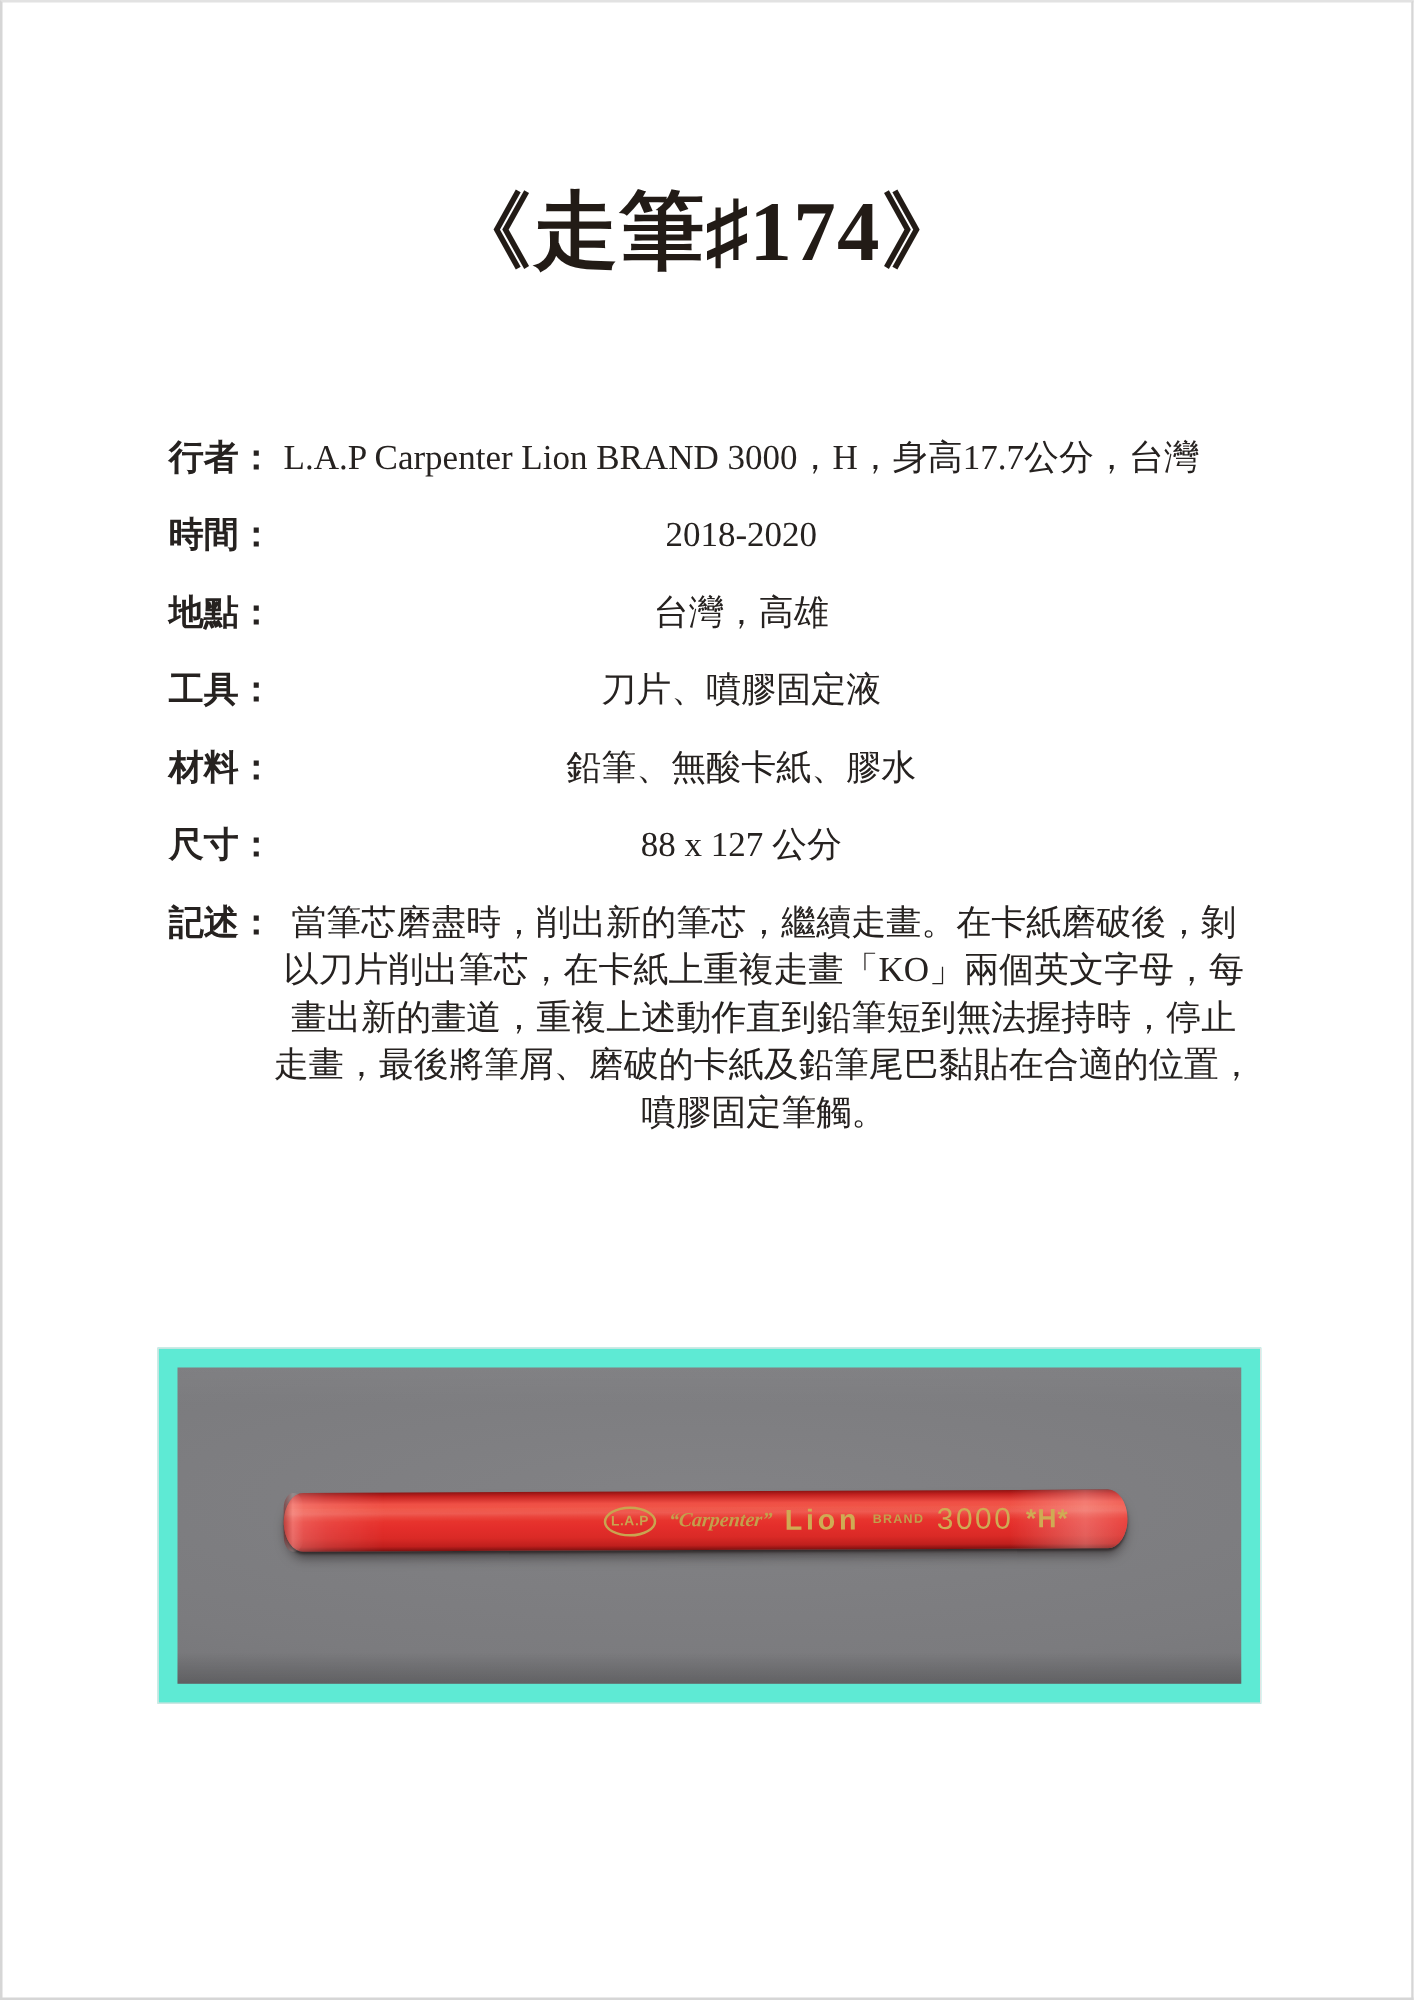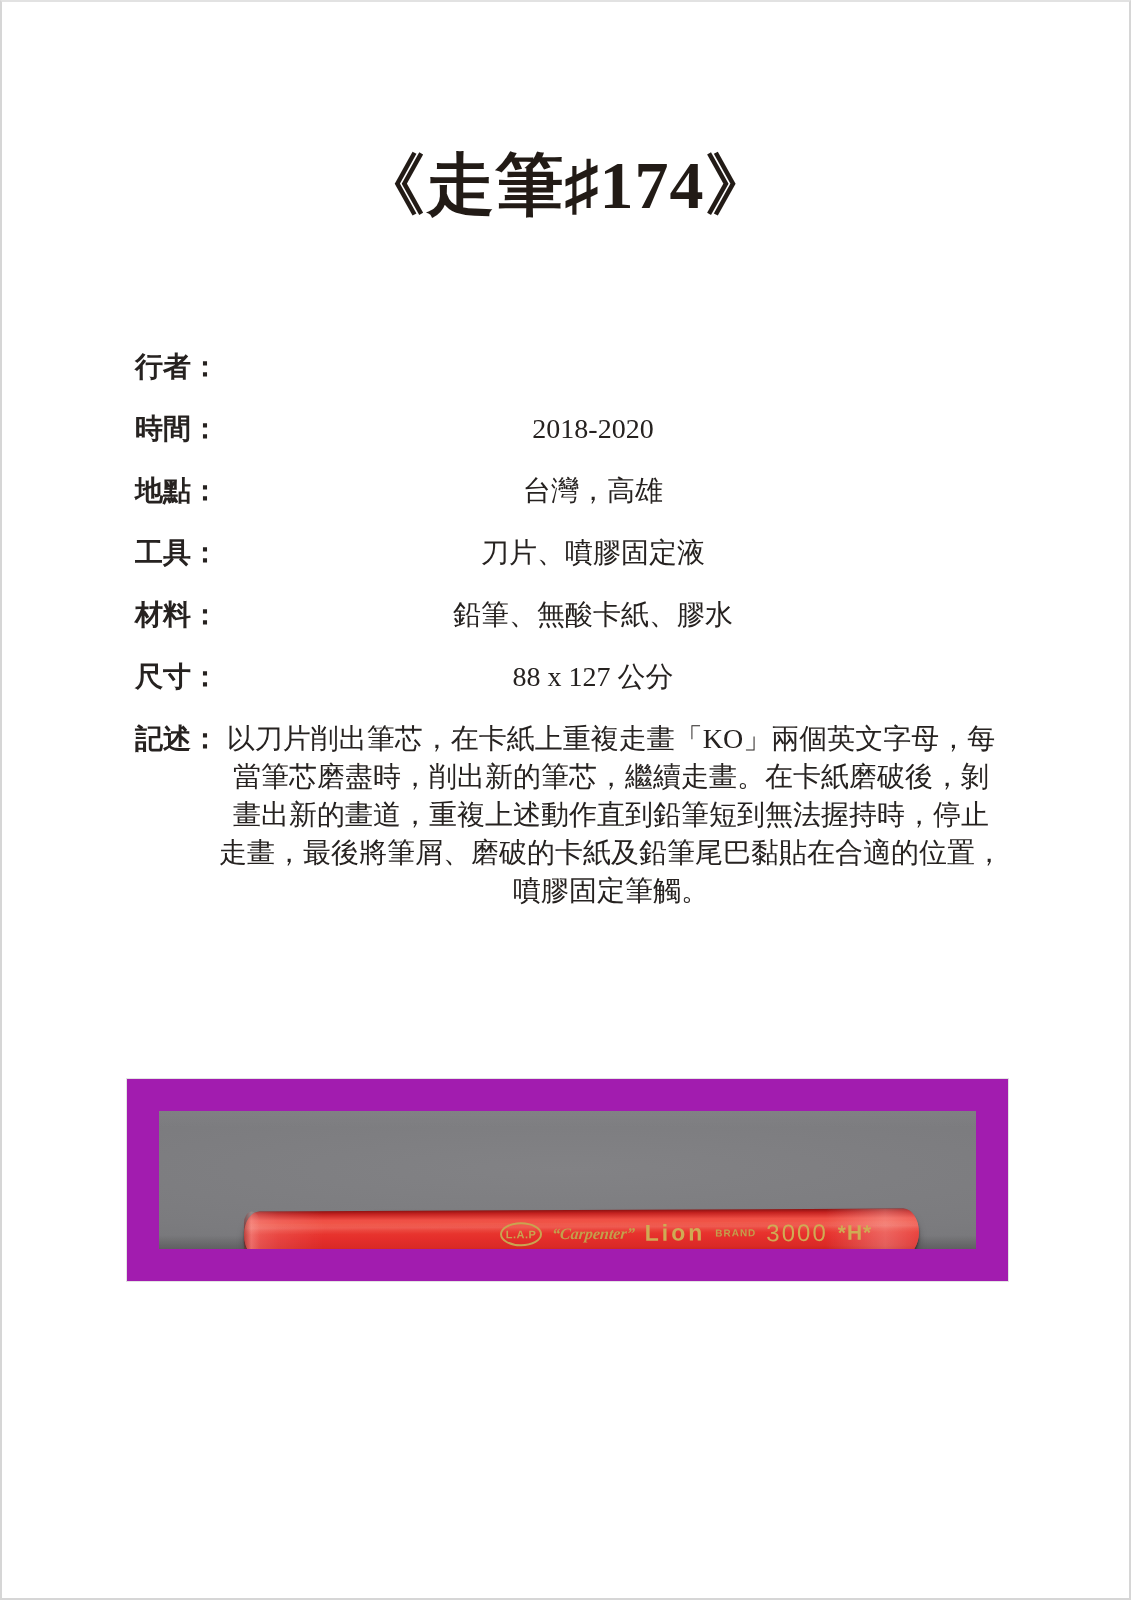--- a/index.html
+++ b/index.html
@@ -67,25 +67,25 @@
   .credit-label {
     font-weight: bold;
   }
 
   
   .photo-frame {
     position: absolute;
     left: 124px;
     top: 1076px;
     width: 883px;
-    height: 204px;
+    height: 285px;
     box-sizing: border-box;
-    background: #a21caf;
+    background: #5eead4;
     border: 1px solid #e3e3e3;
-    padding: 32px;
+    padding: 15px;
   }
   .photo {
     position: relative;
     width: 100%;
     height: 100%;
     overflow: hidden;
     background:
       linear-gradient(180deg, rgba(255,255,255,0.04) 0%, rgba(255,255,255,0) 12%, rgba(0,0,0,0) 90%, rgba(0,0,0,0.20) 100%),
       radial-gradient(ellipse 130% 95% at 50% 42%, #828285 0%, #7b7b7e 55%, #707073 100%);
   }
@@ -187,20 +187,21 @@
 <body>
 
 <div class="page">
 
   <h1 class="title">《走筆♯174》</h1>
 
   <div class="body-block">
 
     <div class="field">
       <span class="field-label">行者：</span>
+      <span class="field-value">L.A.P Carpenter Lion BRAND 3000，H，身高17.7公分，台灣</span>
     </div>
 
     <div class="field">
       <span class="field-label">時間：</span>
       <span class="field-value">2018-2020</span>
     </div>
 
     <div class="field">
       <span class="field-label">地點：</span>
       <span class="field-value">台灣，高雄</span>
@@ -217,22 +218,22 @@
     </div>
 
     <div class="field">
       <span class="field-label">尺寸：</span>
       <span class="field-value">88 x 127 公分</span>
     </div>
 
     <div class="field">
       <span class="field-label">記述：</span>
       <div class="desc-lines">
+        <div>當筆芯磨盡時，削出新的筆芯，繼續走畫。在卡紙磨破後，剝</div>
         <div>以刀片削出筆芯，在卡紙上重複走畫「KO」兩個英文字母，每</div>
-        <div>當筆芯磨盡時，削出新的筆芯，繼續走畫。在卡紙磨破後，剝</div>
         <div>畫出新的畫道，重複上述動作直到鉛筆短到無法握持時，停止</div>
         <div>走畫，最後將筆屑、磨破的卡紙及鉛筆尾巴黏貼在合適的位置，</div>
         <div>噴膠固定筆觸。</div>
       </div>
     </div>
 
 
   </div>
 
   <div class="photo-frame">

